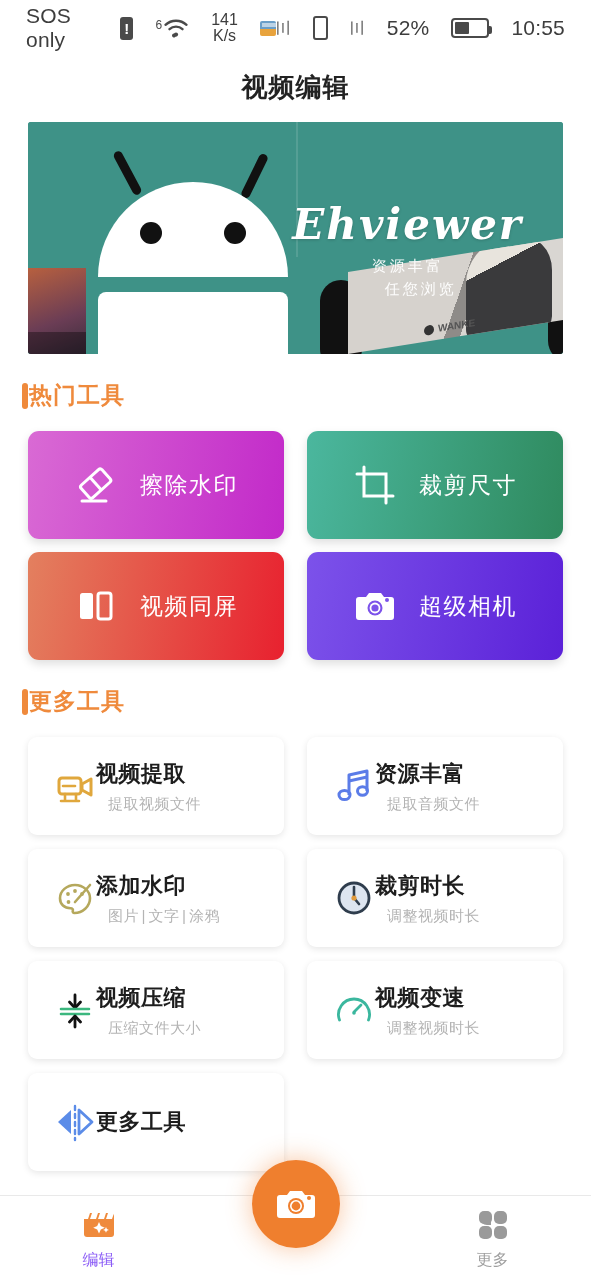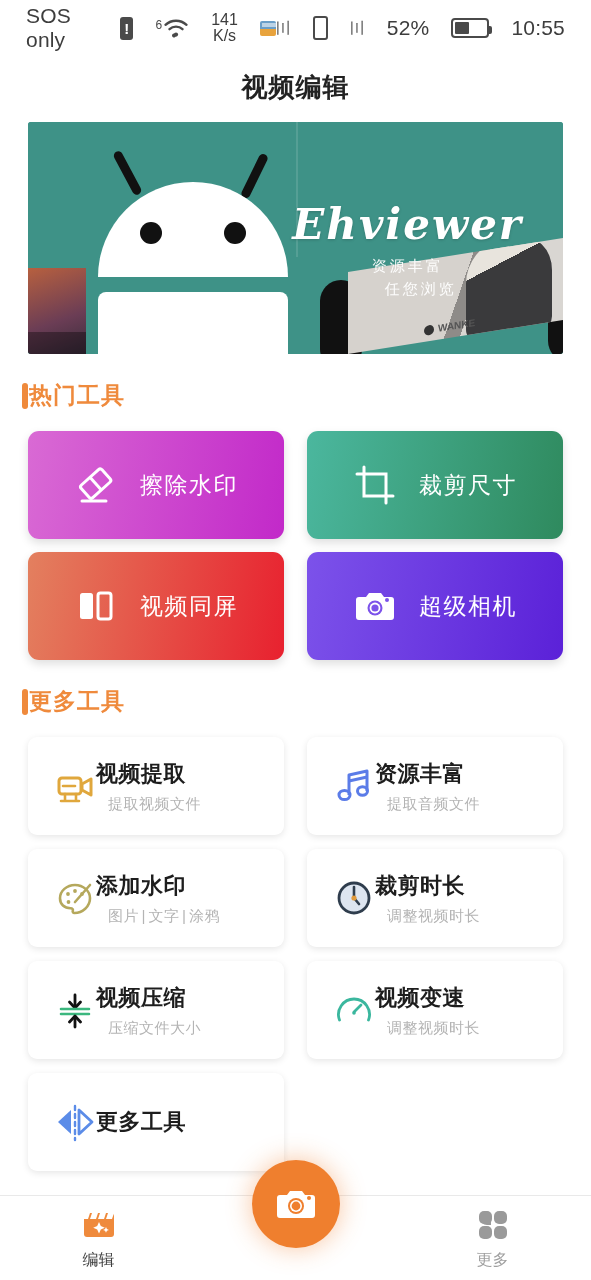--- a/index.html
+++ b/index.html
@@ -169,21 +169,21 @@
     display:flex; align-items:center; justify-content:space-around;
     z-index:5;
   }
   .nav-item {
     display:flex; flex-direction:column; align-items:center; gap:7px;
     width:160px; cursor:pointer;
   }
   .nav-icon { width:38px; height:38px; }
   .nav-icon svg { width:38px; height:38px; display:block; }
   .nav-label { font-size:16px; color:#a0a0a0; }
-  .nav-item.active .nav-label { color:#404040; }
+  .nav-item.active .nav-label { color:#8b5cf6; }
   .nav-spacer { width:160px; }
   .fab {
     position:absolute; left:50%; bottom:32px; transform:translateX(-50%);
     width:88px; height:88px; border-radius:50%; background:#ef7f2e;
     display:flex; align-items:center; justify-content:center;
     box-shadow:0 0 26px rgba(239,127,46,.45); z-index:6; cursor:pointer;
   }
   .fab svg { width:44px; height:44px; display:block; }
 </style>
 </head>

